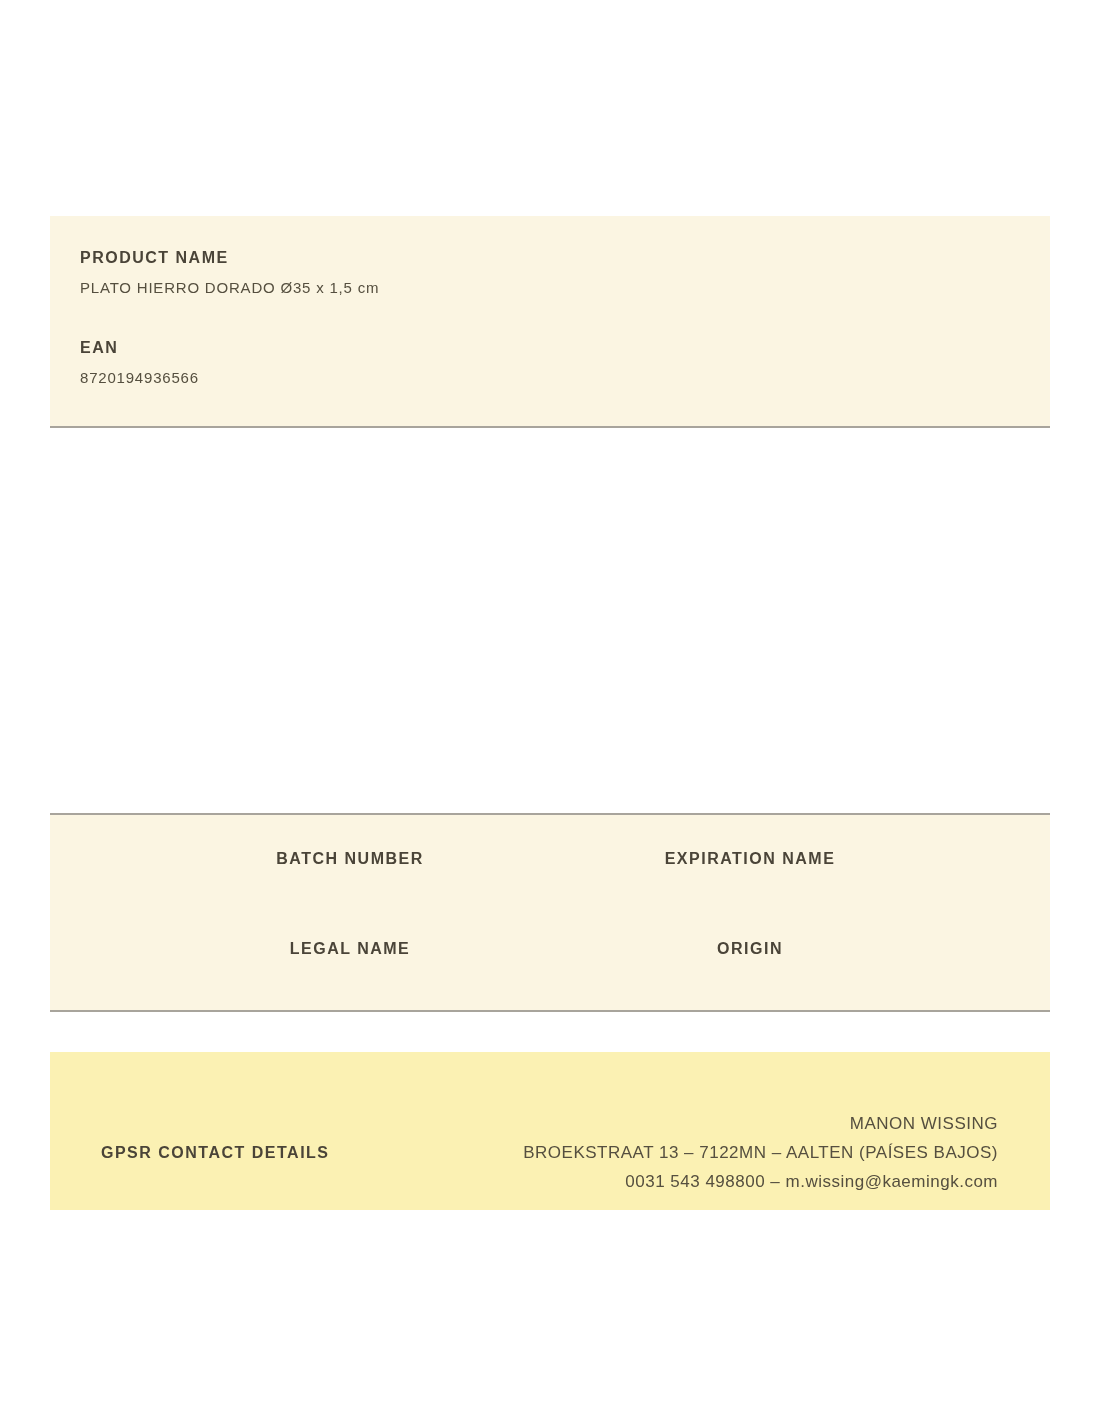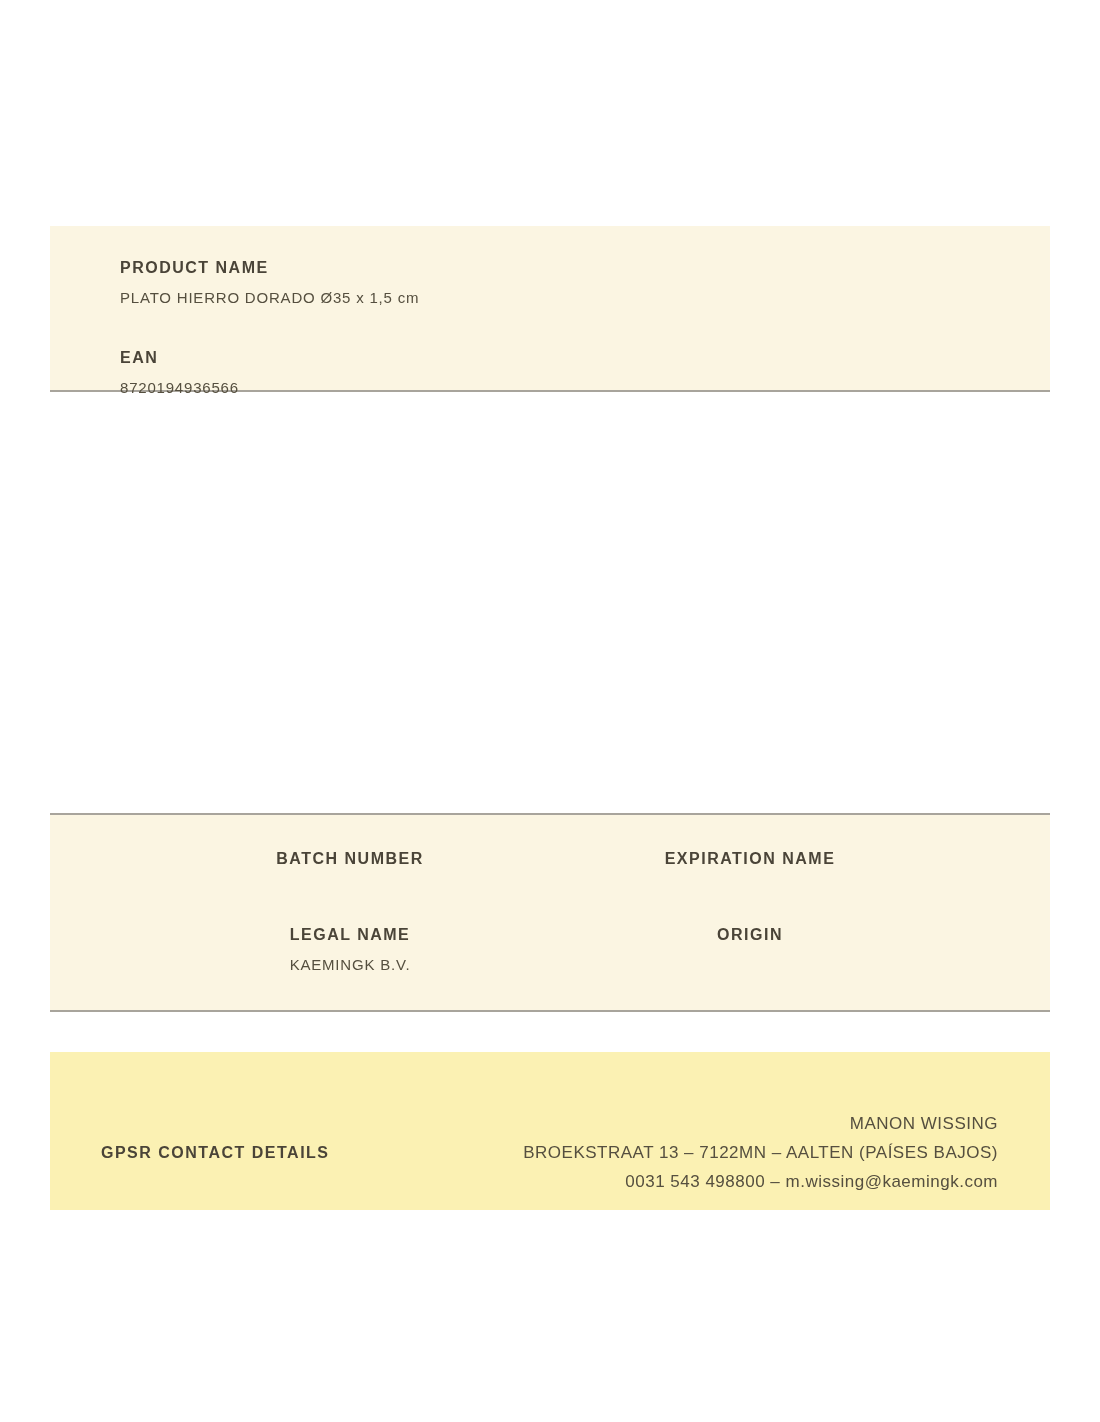--- a/index.html
+++ b/index.html
@@ -16,24 +16,24 @@
     overflow: hidden;
   }
   .box {
     position: absolute;
     left: 50px;
     width: 1000px;
     box-sizing: border-box;
     background: #fbf5e2;
   }
   .product-box {
-    top: 226px;
-    height: 166px;
+    top: 216px;
+    height: 212px;
     border-bottom: 2px solid #a8a49c;
-    padding: 27px 51px 0 70px;
+    padding: 27px 51px 0 30px;
   }
   .batch-box {
     top: 813px;
     height: 199px;
     border-top: 2px solid #a8a49c;
     border-bottom: 2px solid #a8a49c;
     padding: 29px 0 0 0;
   }
   .gpsr-box {
     top: 1052px;
@@ -61,21 +61,21 @@
   }
   .field-group { margin-bottom: 30px; }
   .two-col {
     display: flex;
     padding: 0 100px;
   }
   .two-col .col {
     width: 50%;
     text-align: center;
   }
-  .two-col.second { margin-top: 16px; }
+  .two-col.second { margin-top: 30px; }
   .gpsr-title {
     font-size: 16px;
     font-weight: bold;
     letter-spacing: 1.5px;
     color: #4a4438;
     line-height: 29px;
   }
   .gpsr-contact {
     text-align: right;
     font-size: 17px;
@@ -107,21 +107,20 @@
         <div class="field-value"></div>
       </div>
       <div class="col">
         <div class="field-label">EXPIRATION NAME</div>
         <div class="field-value"></div>
       </div>
     </div>
     <div class="two-col second">
       <div class="col">
         <div class="field-label">LEGAL NAME</div>
-        <div class="field-value">KAEMINGK B.V.</div>
       </div>
       <div class="col">
         <div class="field-label">ORIGIN</div>
       </div>
     </div>
   </section>
 
   <section class="box gpsr-box">
     <div class="gpsr-title">GPSR CONTACT DETAILS</div>
     <div class="gpsr-contact">

